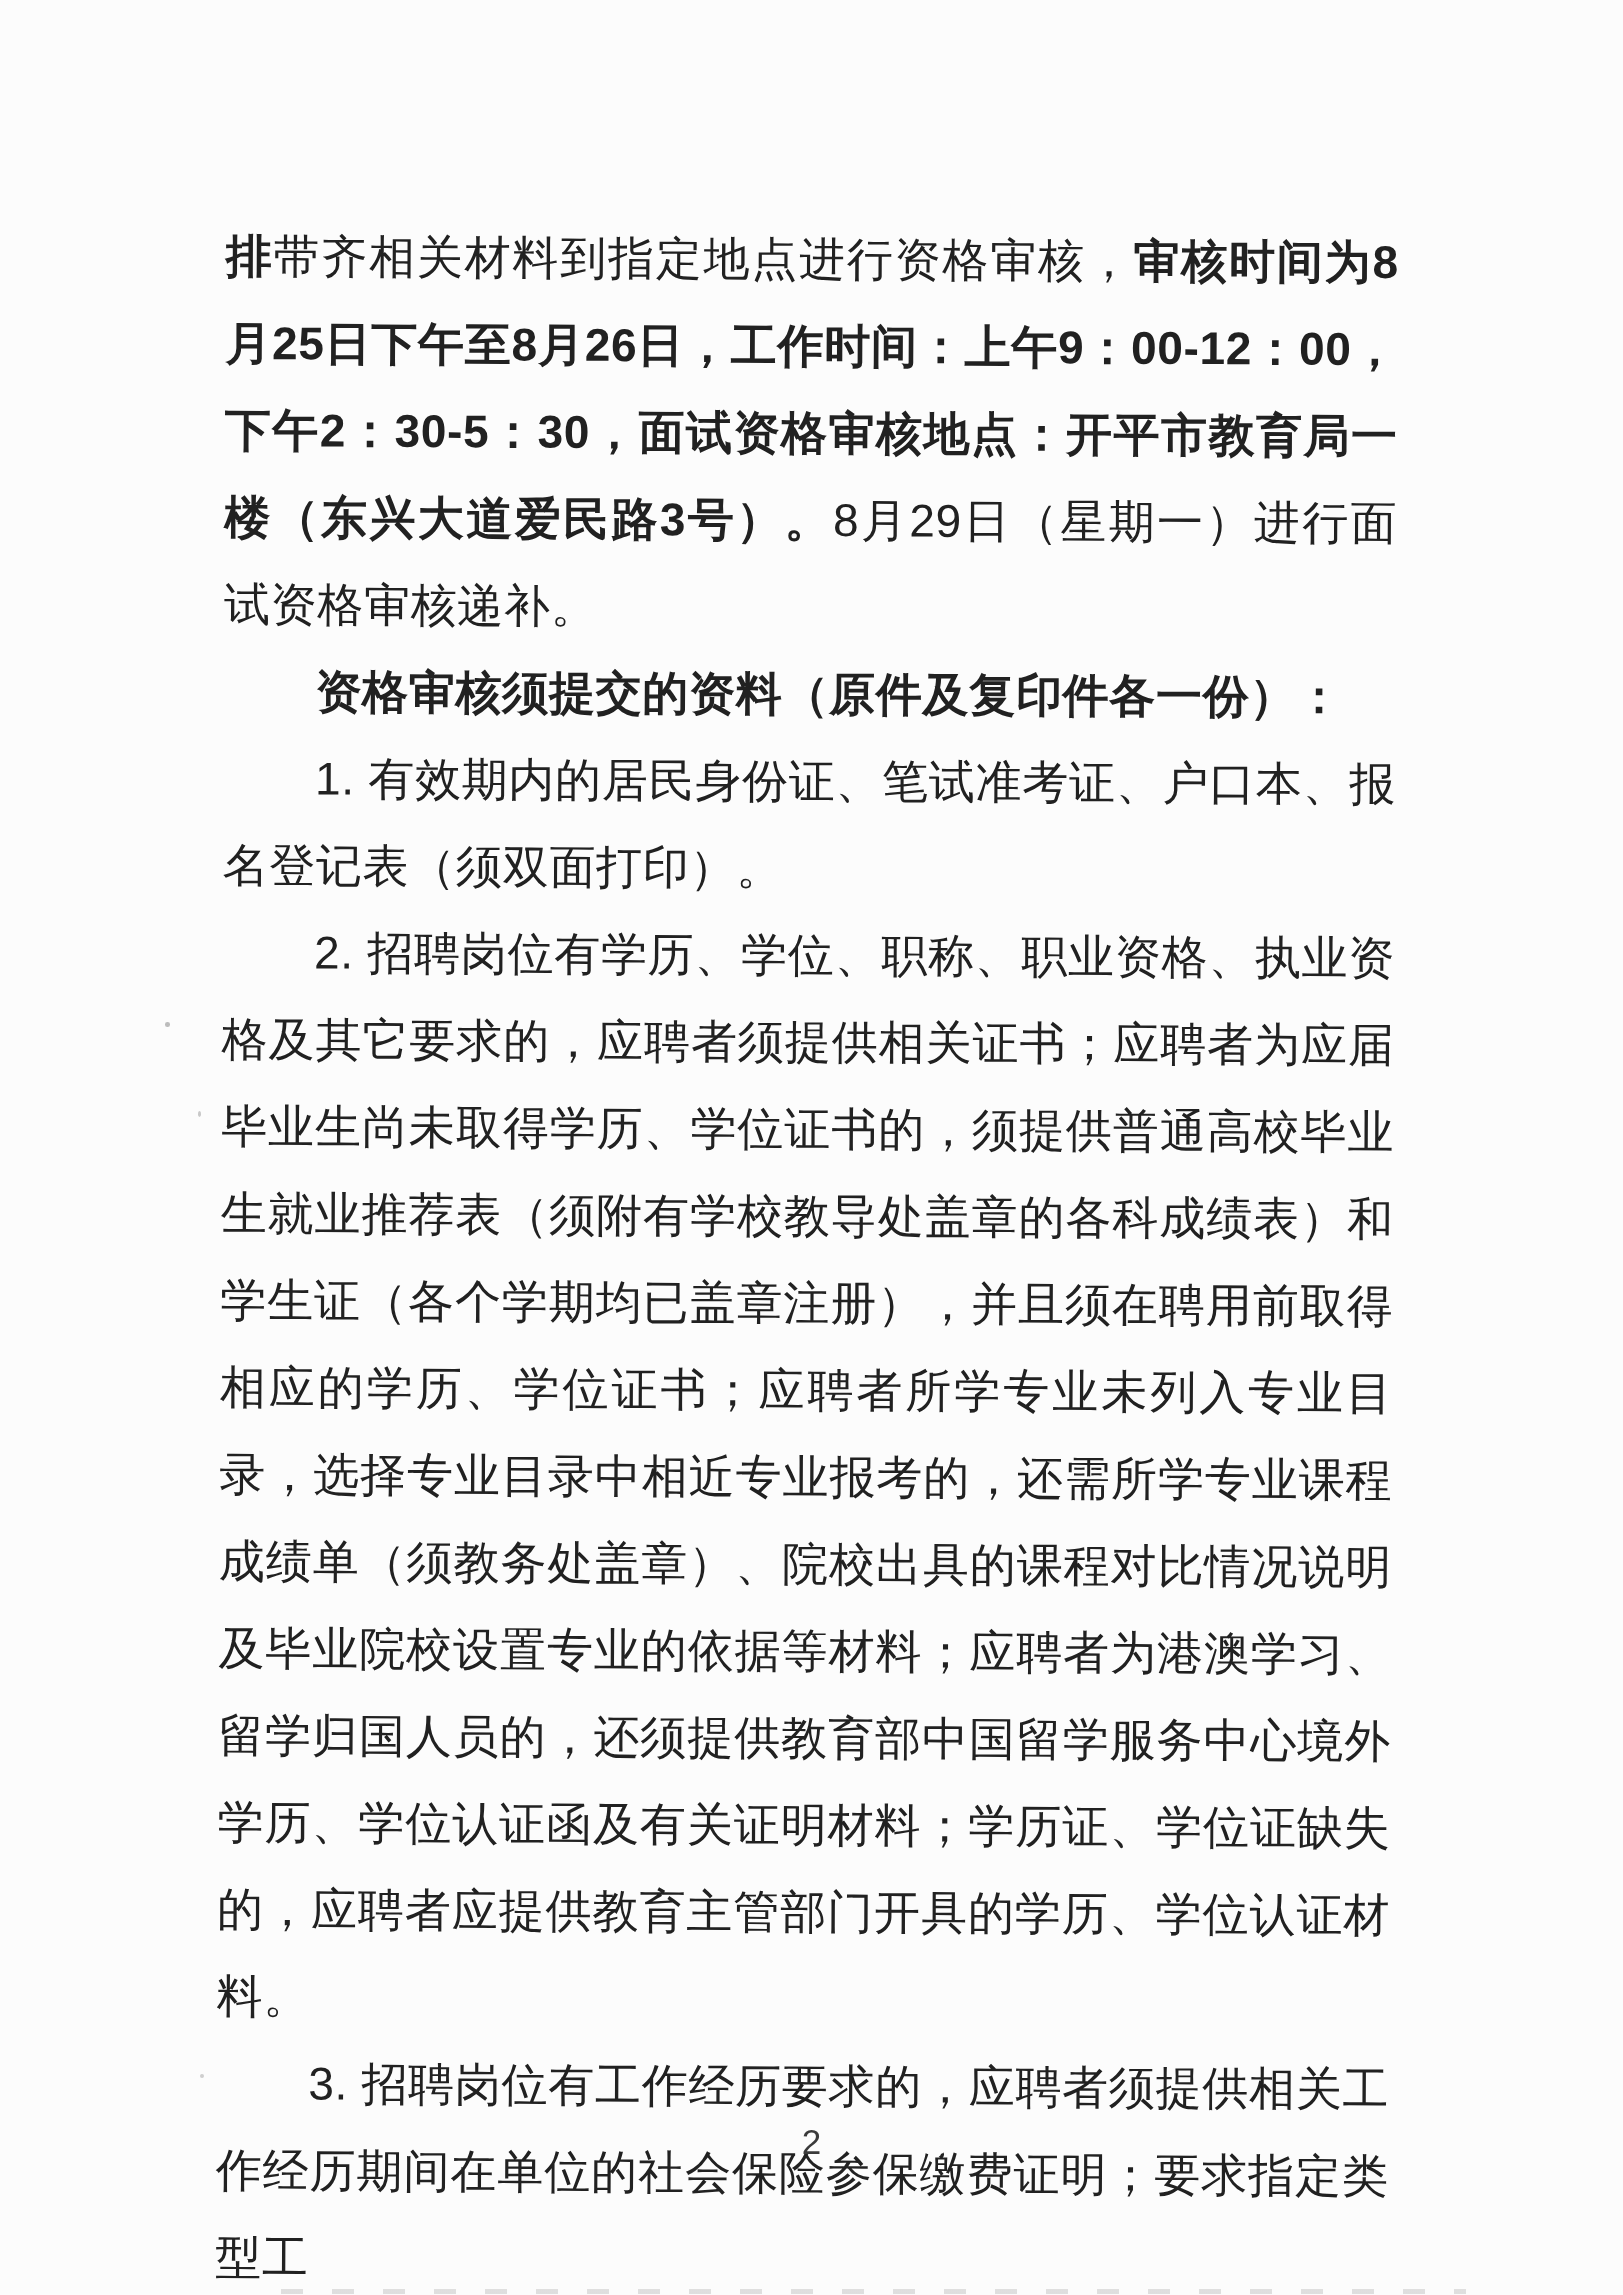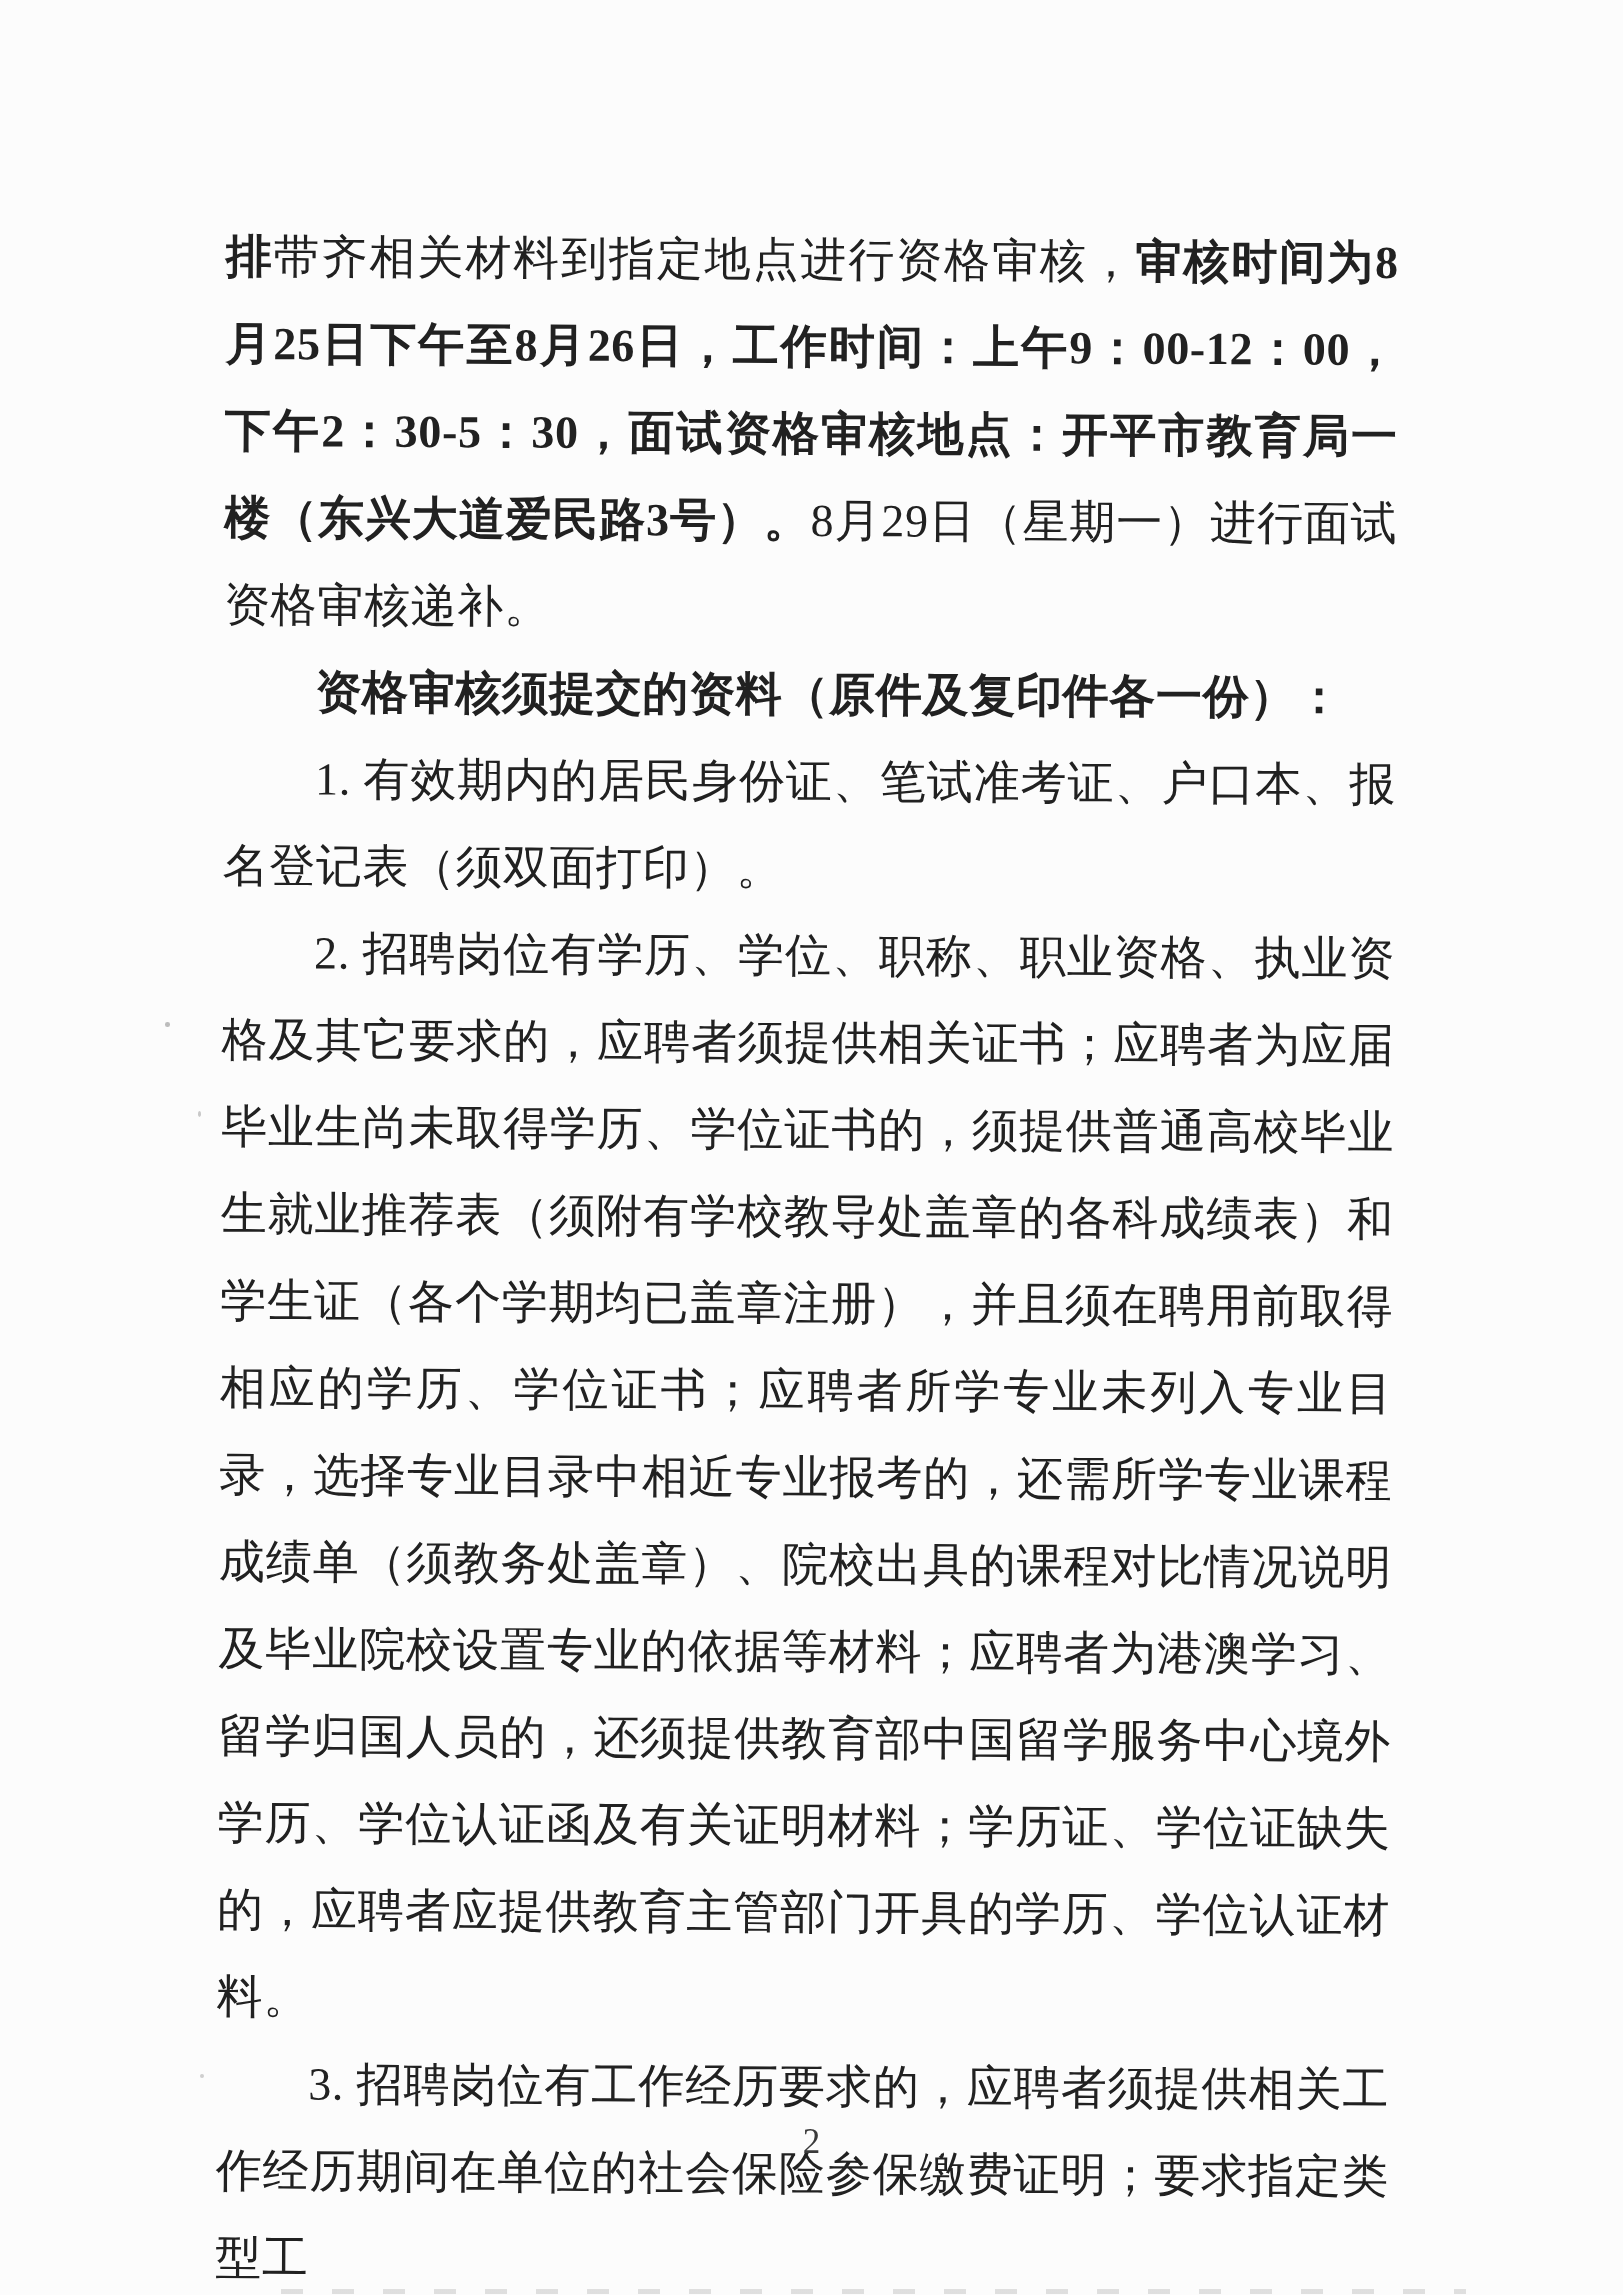--- a/index.html
+++ b/index.html
@@ -6,21 +6,21 @@
     margin: 0;
     padding: 0;
     background: #ffffff;
   }
   .page {
     position: relative;
     width: 1623px;
     height: 2295px;
     background: #fcfcfc;
     overflow: hidden;
-    font-family: Liberation Serif, serif;
+    font-family: Liberation Sans, sans-serif;
     color: #212121;
   }
   .text-block {
     position: absolute;
     left: 226px;
     top: 216px;
     width: 1173px;
     transform: rotate(0.3deg);
     transform-origin: top center;
   }

